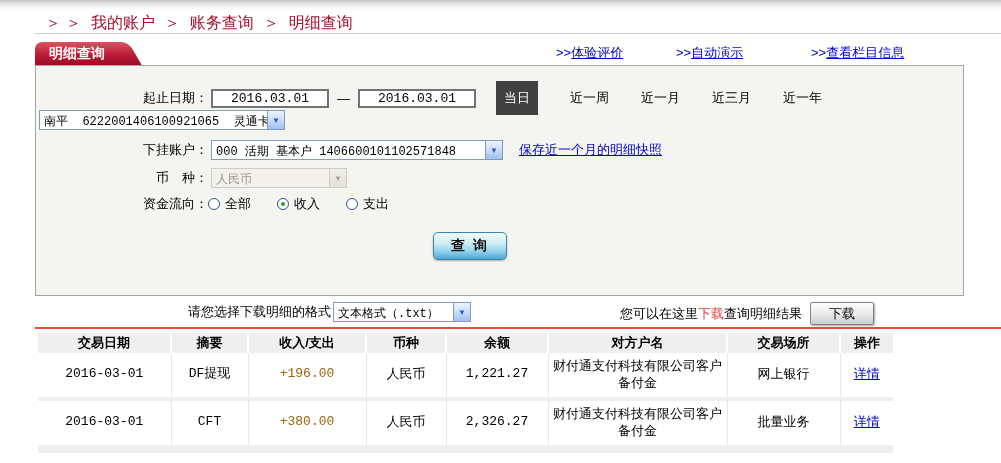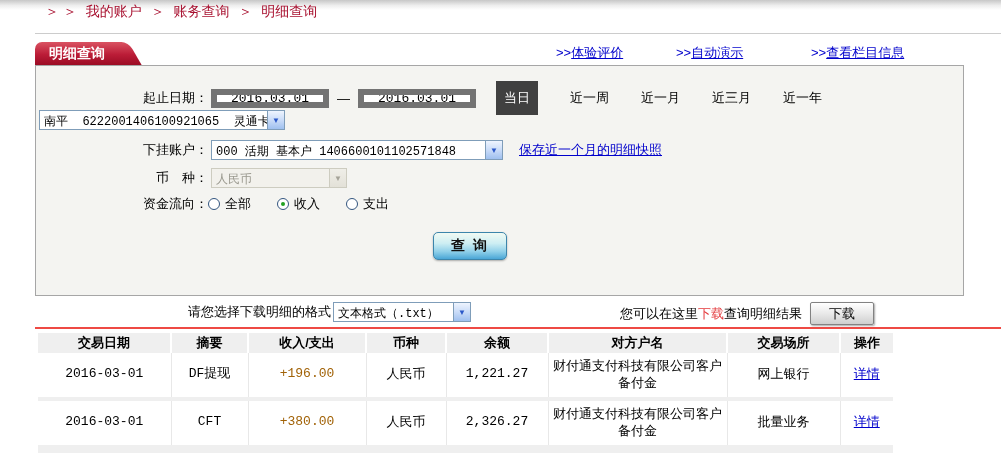--- a/index.html
+++ b/index.html
@@ -6,21 +6,21 @@
   html,body { background:#fff; }
   .page {
     position:relative; width:1001px; height:463px; background:#ffffff; overflow:hidden;
     font-family:"Liberation Sans","DejaVu Sans",sans-serif; font-size:13px; color:#000;
   }
   .mono { font-family:"Liberation Mono","DejaVu Sans Mono",monospace; }
 
   
   .top-fade { position:absolute; left:0; top:0; width:100%; height:10px;
     background:linear-gradient(180deg,#c7c7c7 0%,#eeeeee 55%,#ffffff 100%); }
-  .breadcrumb { position:absolute; left:40px; top:3px; font-size:14px; color:#a8102f; }
+  .breadcrumb { position:absolute; left:40px; top:13px; font-size:16px; color:#a8102f; }
   .breadcrumb a { color:#a8102f; text-decoration:none; cursor:pointer; }
   .bc-sep, .bc-prefix { margin:0 5px; color:#a8102f; }
   .bc-rule { position:absolute; left:35px; top:33px; width:966px; height:1px; background:#cccccc; }
 
   
   .tab { position:absolute; left:35px; top:42px; height:23px; z-index:2; }
   .tab-inner { position:relative; height:23px; line-height:23px; min-width:86px;
     padding:0 8px 0 14px; color:#fff; font-size:14px; font-weight:bold;
     background:linear-gradient(180deg,#da5362 0%,#bb1c37 55%,#9b0c24 100%);
     border-radius:7px 0 0 0; }
@@ -28,21 +28,21 @@
     background:linear-gradient(180deg,#da5362 0%,#bb1c37 55%,#9b0c24 100%);
     transform:skewX(30deg); border-radius:0 7px 0 0; z-index:-1; }
   .top-link { position:absolute; top:44px; font-size:13px; color:#0000cc; cursor:pointer; }
   .top-link .lbl { text-decoration:underline; }
 
   
   .panel { position:absolute; left:35px; top:65px; width:929px; height:231px;
     background:#f4f4f1; border:1px solid #a6a6a6; }
   .frow { position:absolute; left:0; right:8px; display:flex; align-items:center; font-size:13px; }
   .flabel { width:172px; text-align:right; flex-shrink:0; }
-  .date-input { width:118px; height:19px; border:6px solid #737373; background:#fff;
+  .date-input { width:118px; height:19px; border:2px solid #737373; background:#fff;
     text-align:center; font-size:13px; margin-left:3px;
     font-family:"Liberation Mono","DejaVu Sans Mono",monospace; }
   .dash { margin:0 8px; }
   .badge { margin-left:20px; background:#404040; color:#fff; padding:8px 8px; cursor:pointer; }
   .qlink { margin-left:32px; color:#000; cursor:pointer; }
 
   .select { display:flex; align-items:stretch; height:20px; border:1px solid #7f9db9;
     background:#fff; margin-left:3px; cursor:pointer; }
   .select .val { padding:2px 4px 0; white-space:pre; overflow:hidden; flex:1;
     font-family:"Liberation Mono","DejaVu Sans Mono",monospace; font-size:12px; }

